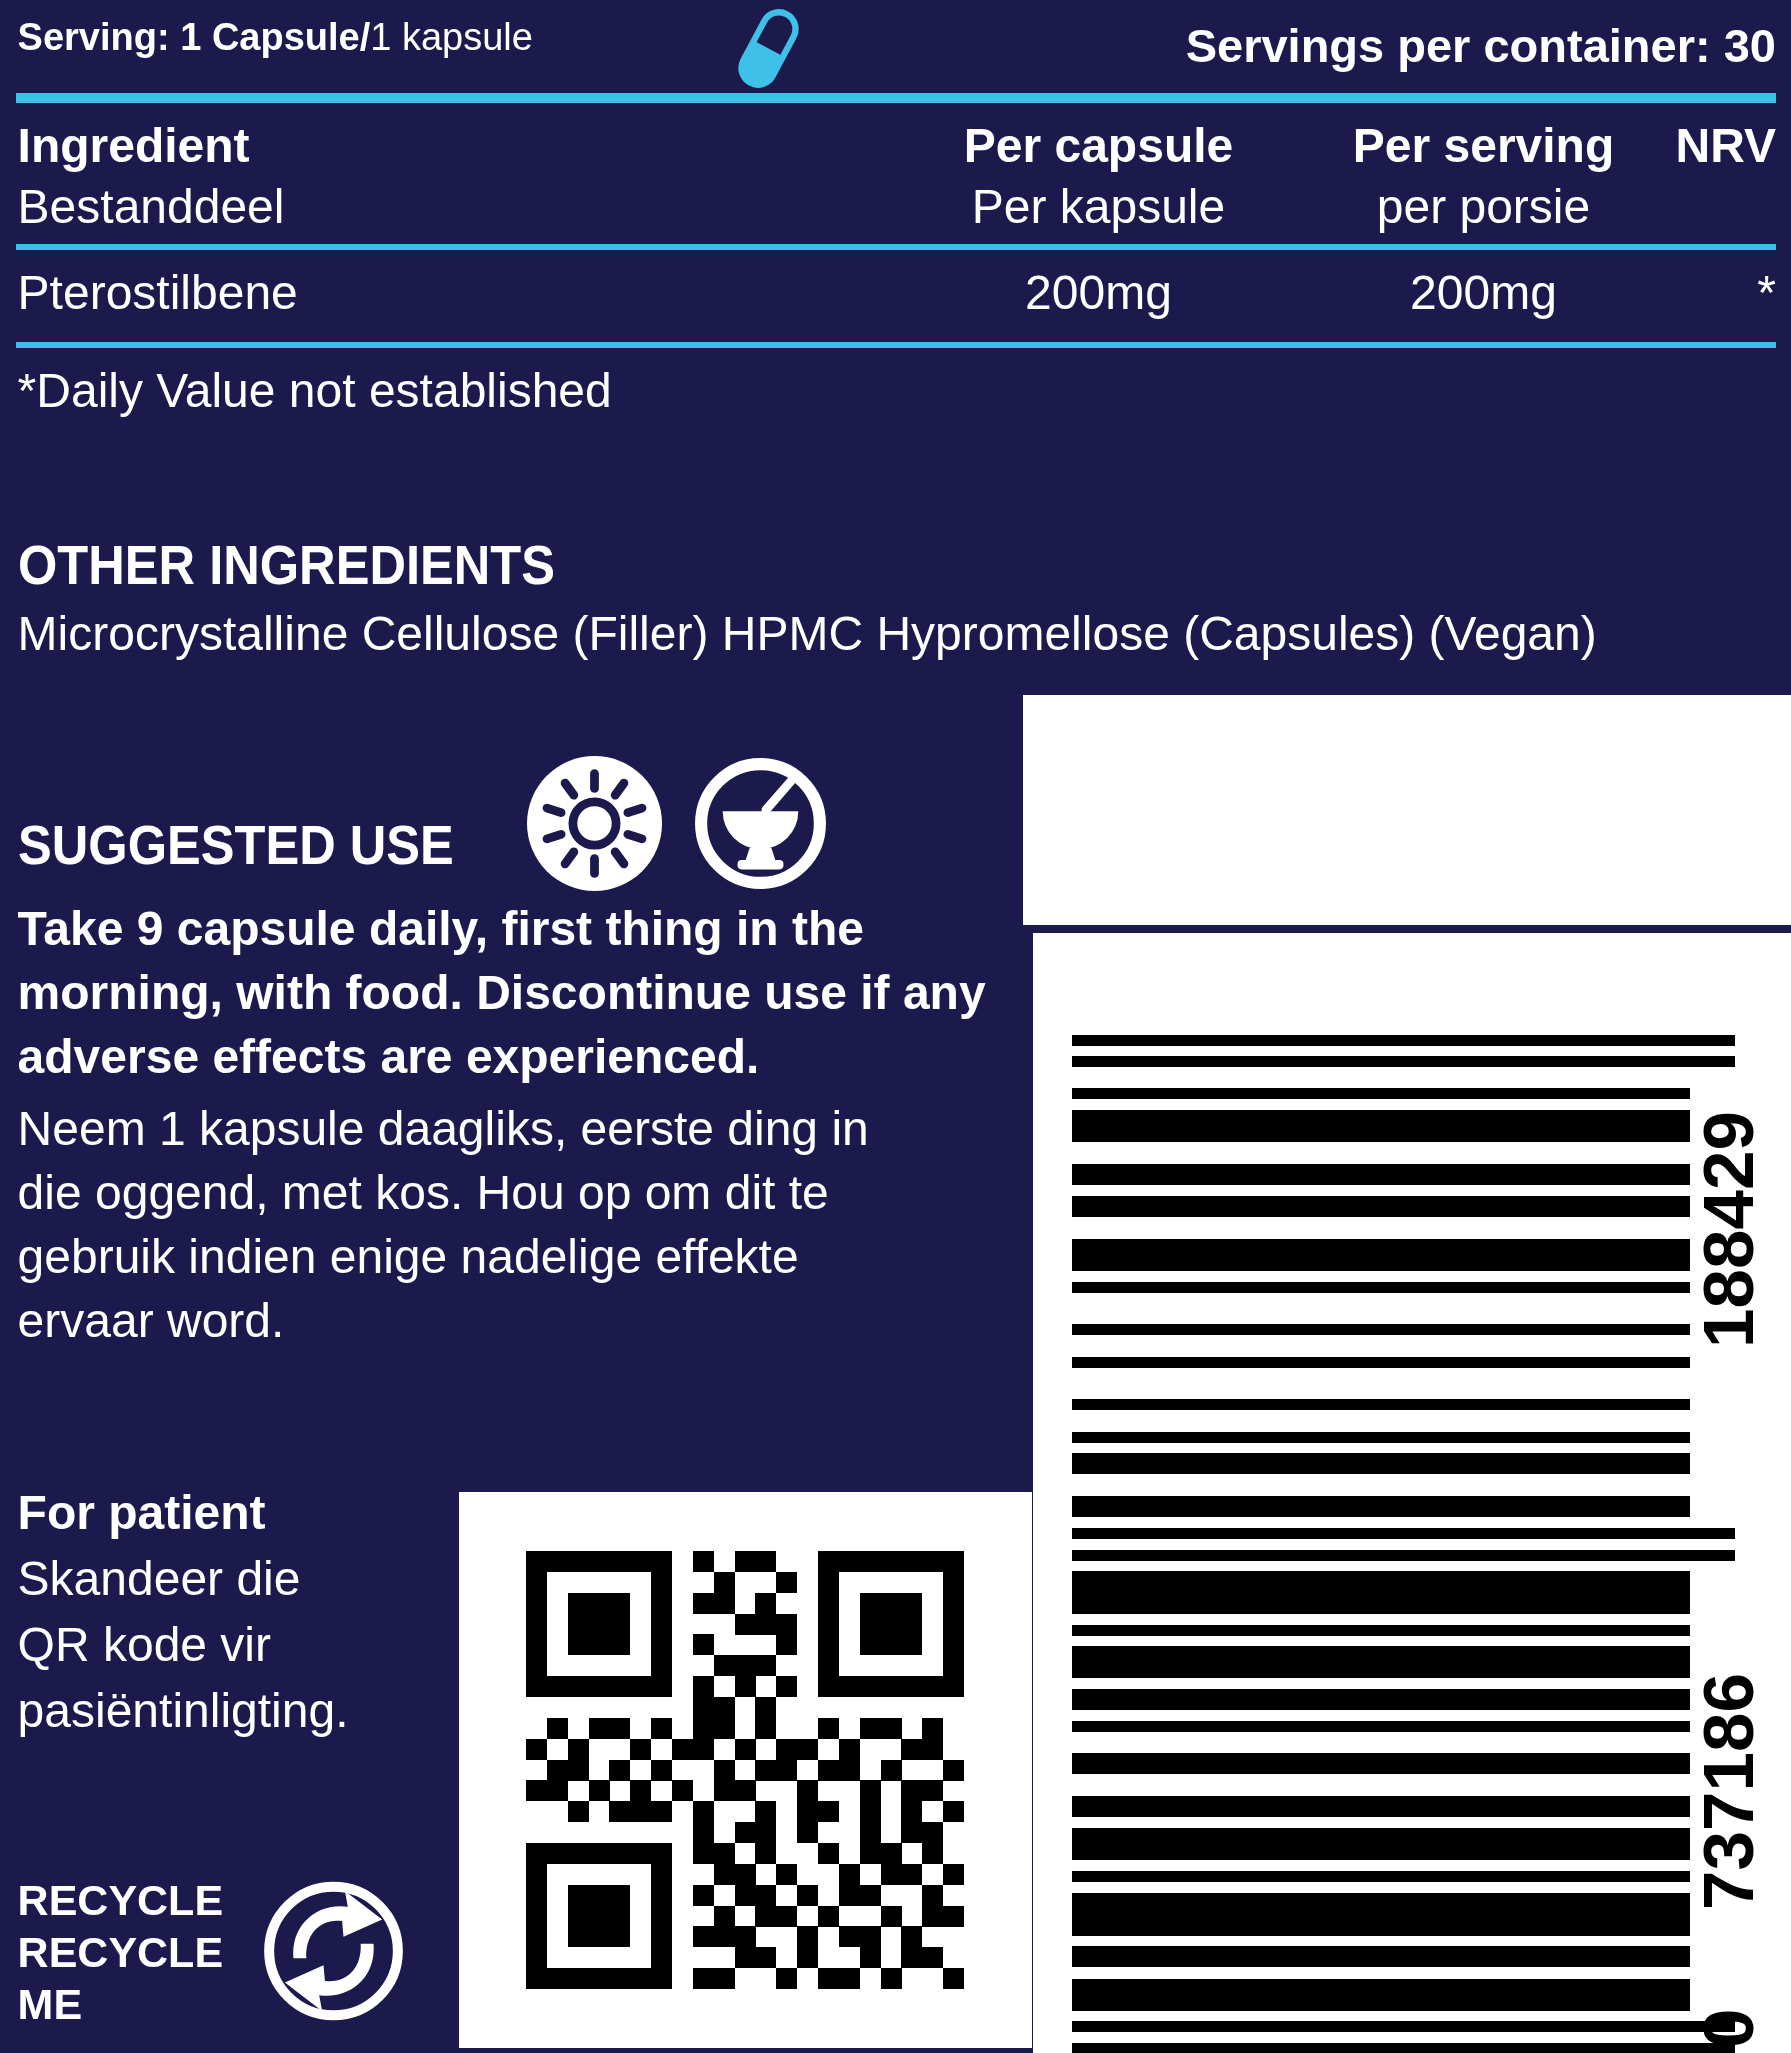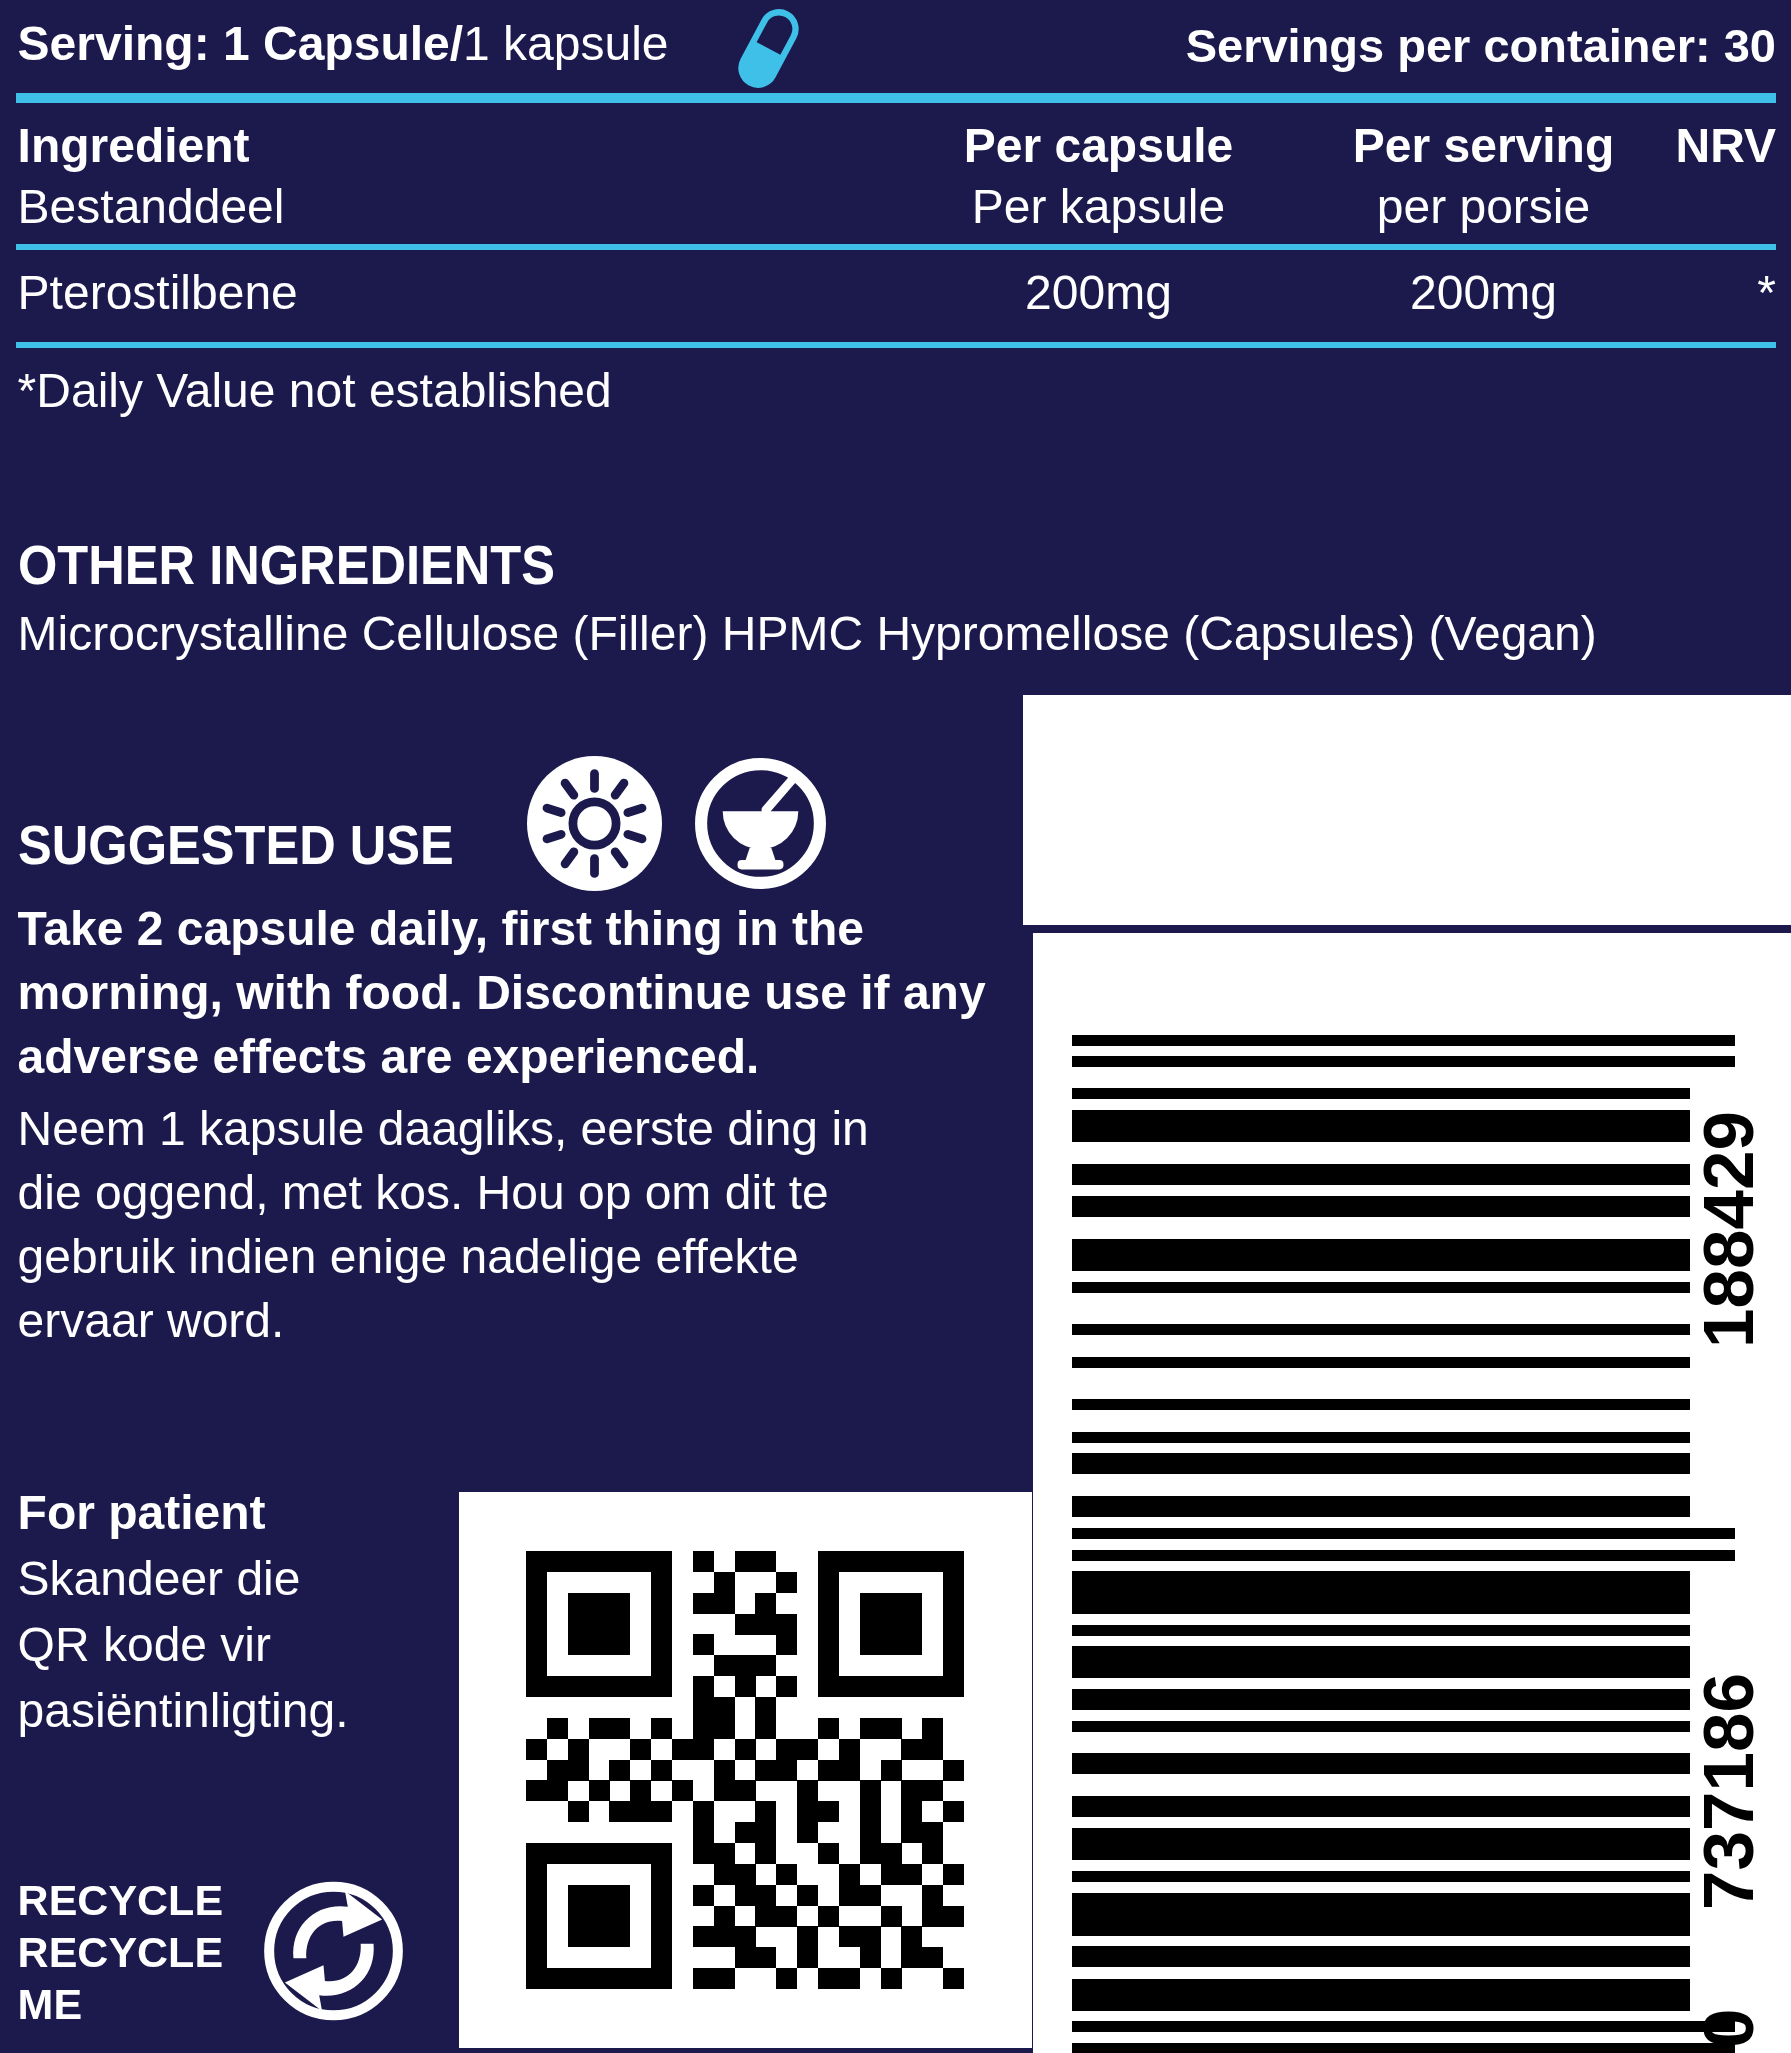--- a/index.html
+++ b/index.html
@@ -5,21 +5,21 @@
   html,body{margin:0;padding:0;background:#1c1a4c;}
   .page{
     position:relative;width:1792px;height:2053px;overflow:hidden;
     background:#1c1a4c;color:#ffffff;
     font-family:"Liberation Sans",sans-serif;
   }
   .bold{font-weight:700}
   .lite{font-weight:300}
 
   
-  .serving{position:absolute;left:17.6px;top:16px;font-size:48px;white-space:nowrap}
+  .serving{position:absolute;left:17.6px;top:16px;font-size:38px;white-space:nowrap}
   .serving .lite{font-weight:300}
   .capsule-wrap{position:absolute;left:735px;top:4.8px;width:67px;height:87px}
   .servings-rt{position:absolute;right:16px;top:17.6px;font-size:47px;font-weight:700;white-space:nowrap}
 
   
   .rule{position:absolute;left:16px;width:1760px;background:#3fc0e9}
   .rule1{top:93px;height:10.4px}
   .rule2{top:244px;height:5.6px}
   .rule3{top:342px;height:5.6px}
 
@@ -156,21 +156,21 @@
     <svg width="135" height="135" viewBox="0 0 100 100">
       <circle cx="50" cy="50" r="44" fill="none" stroke="#ffffff" stroke-width="9"></circle>
       <path d="M22,41 h56 a28,28 0 0 1 -56,0 z" fill="#ffffff"></path>
       <path d="M42,68 h16 l3,9 h-22 z" fill="#ffffff"></path>
       <rect x="33" y="77" width="34" height="7" rx="3" fill="#ffffff"></rect>
       <line x1="54" y1="40" x2="74" y2="17" stroke="#ffffff" stroke-width="6.5" stroke-linecap="round"></line>
     </svg>
   </div>
 
   <div id="para-en" class="para">
-    <div>Take 2 capsule daily, first thing in the</div>
+    <div>Take 9 capsule daily, first thing in the</div>
     <div>morning, with food. Discontinue use if any</div>
     <div>adverse effects are experienced.</div>
   </div>
   <div id="para-af" class="para">
     <div>Neem 1 kapsule daagliks, eerste ding in</div>
     <div>die oggend, met kos. Hou op om dit te</div>
     <div>gebruik indien enige nadelige effekte</div>
     <div>ervaar word.</div>
   </div>
 

